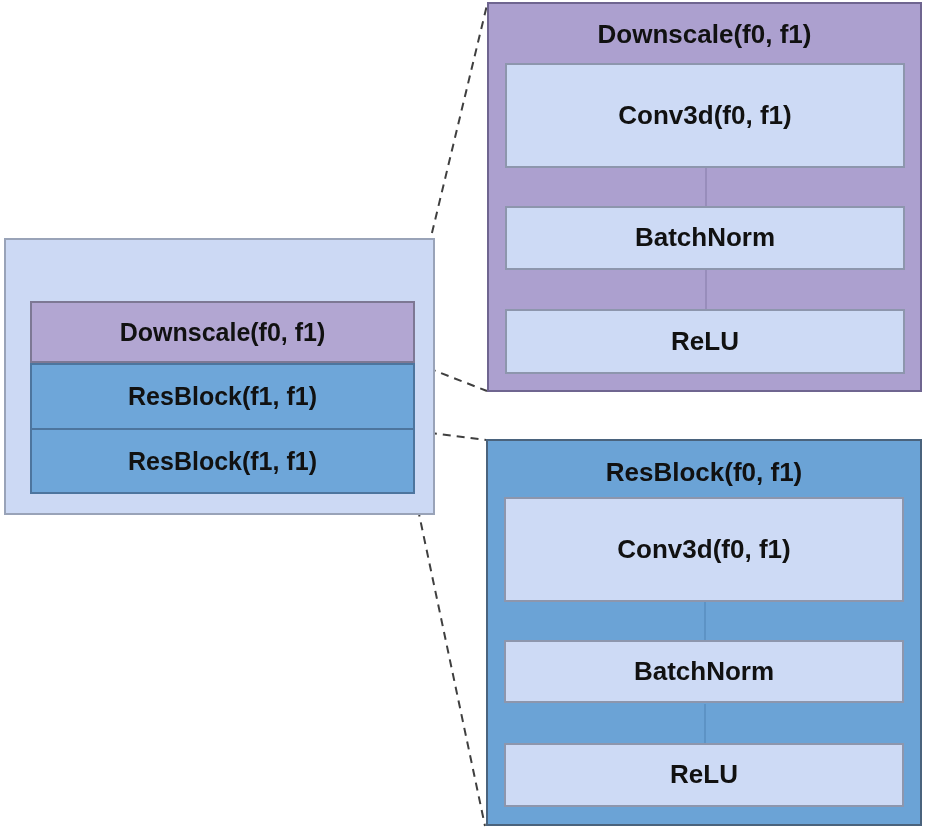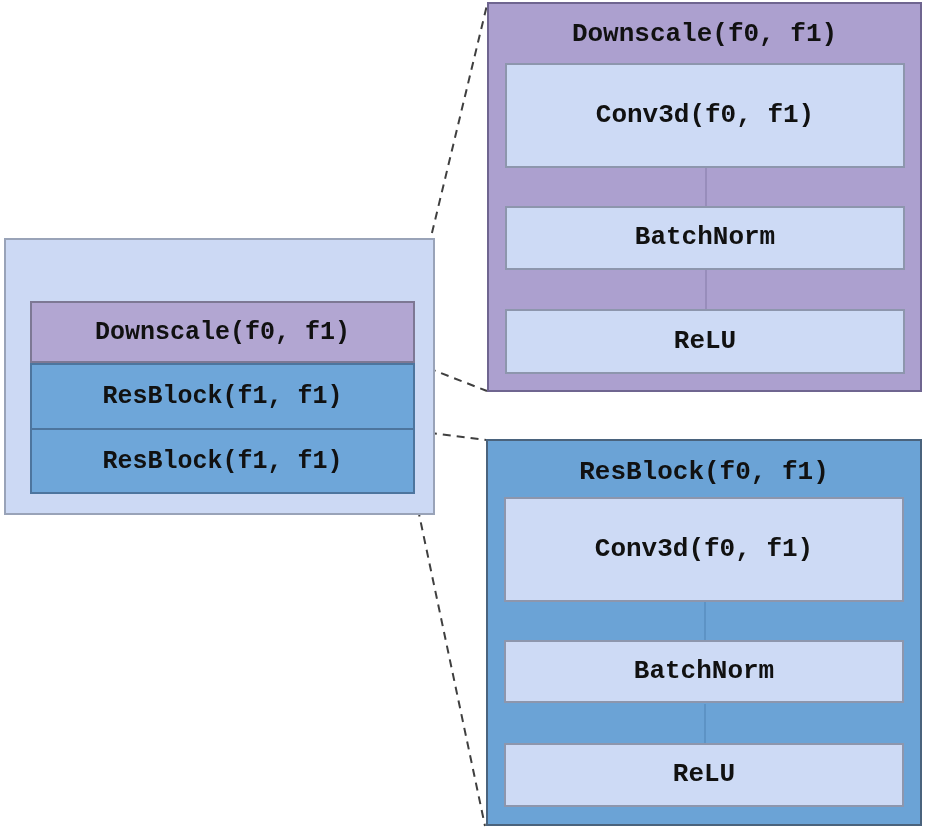--- a/index.html
+++ b/index.html
@@ -16,21 +16,21 @@
     font-family:"Liberation Sans","DejaVu Sans",sans-serif;
     background:var(--bg);
     color:var(--text);
   }
   #canvas{
     position:relative;
     width:928px;height:833px;
     background:var(--bg);
     overflow:hidden;
   }
-  .abs{position:absolute;box-sizing:border-box;font-family:Liberation Mono, monospace;}
+  .abs{position:absolute;box-sizing:border-box;}
   .block-title{
     font-weight:bold;
     text-align:center;
     color:var(--text);
     display:flex;align-items:center;justify-content:center;
   }
   
   .left-outer{
     left:4px;top:238px;width:431px;height:277px;
     background:var(--light-fill);

